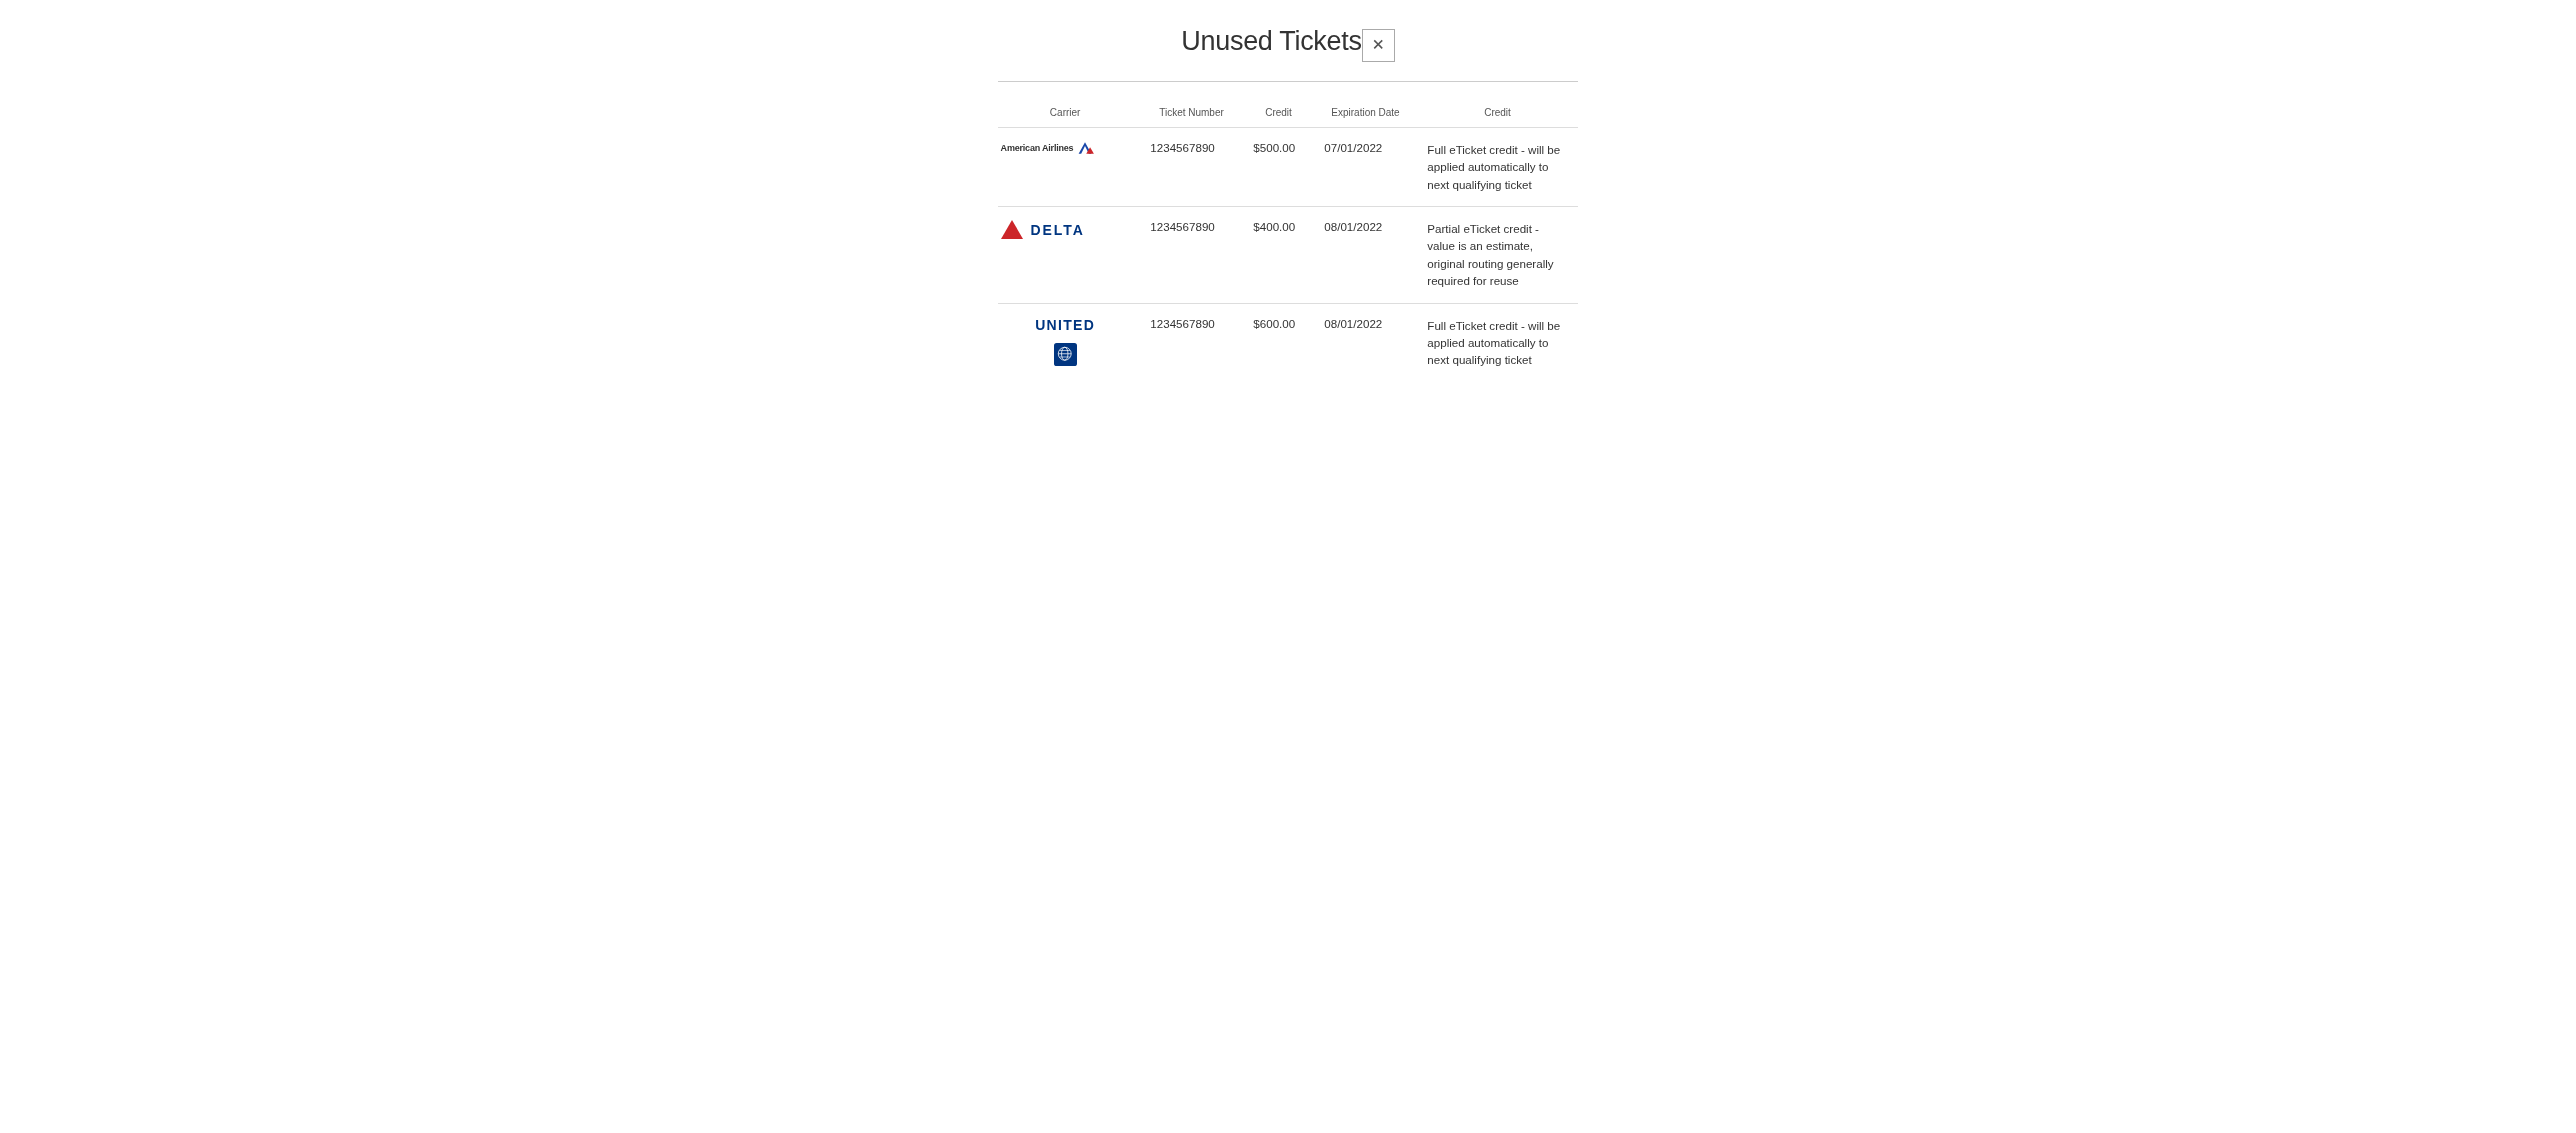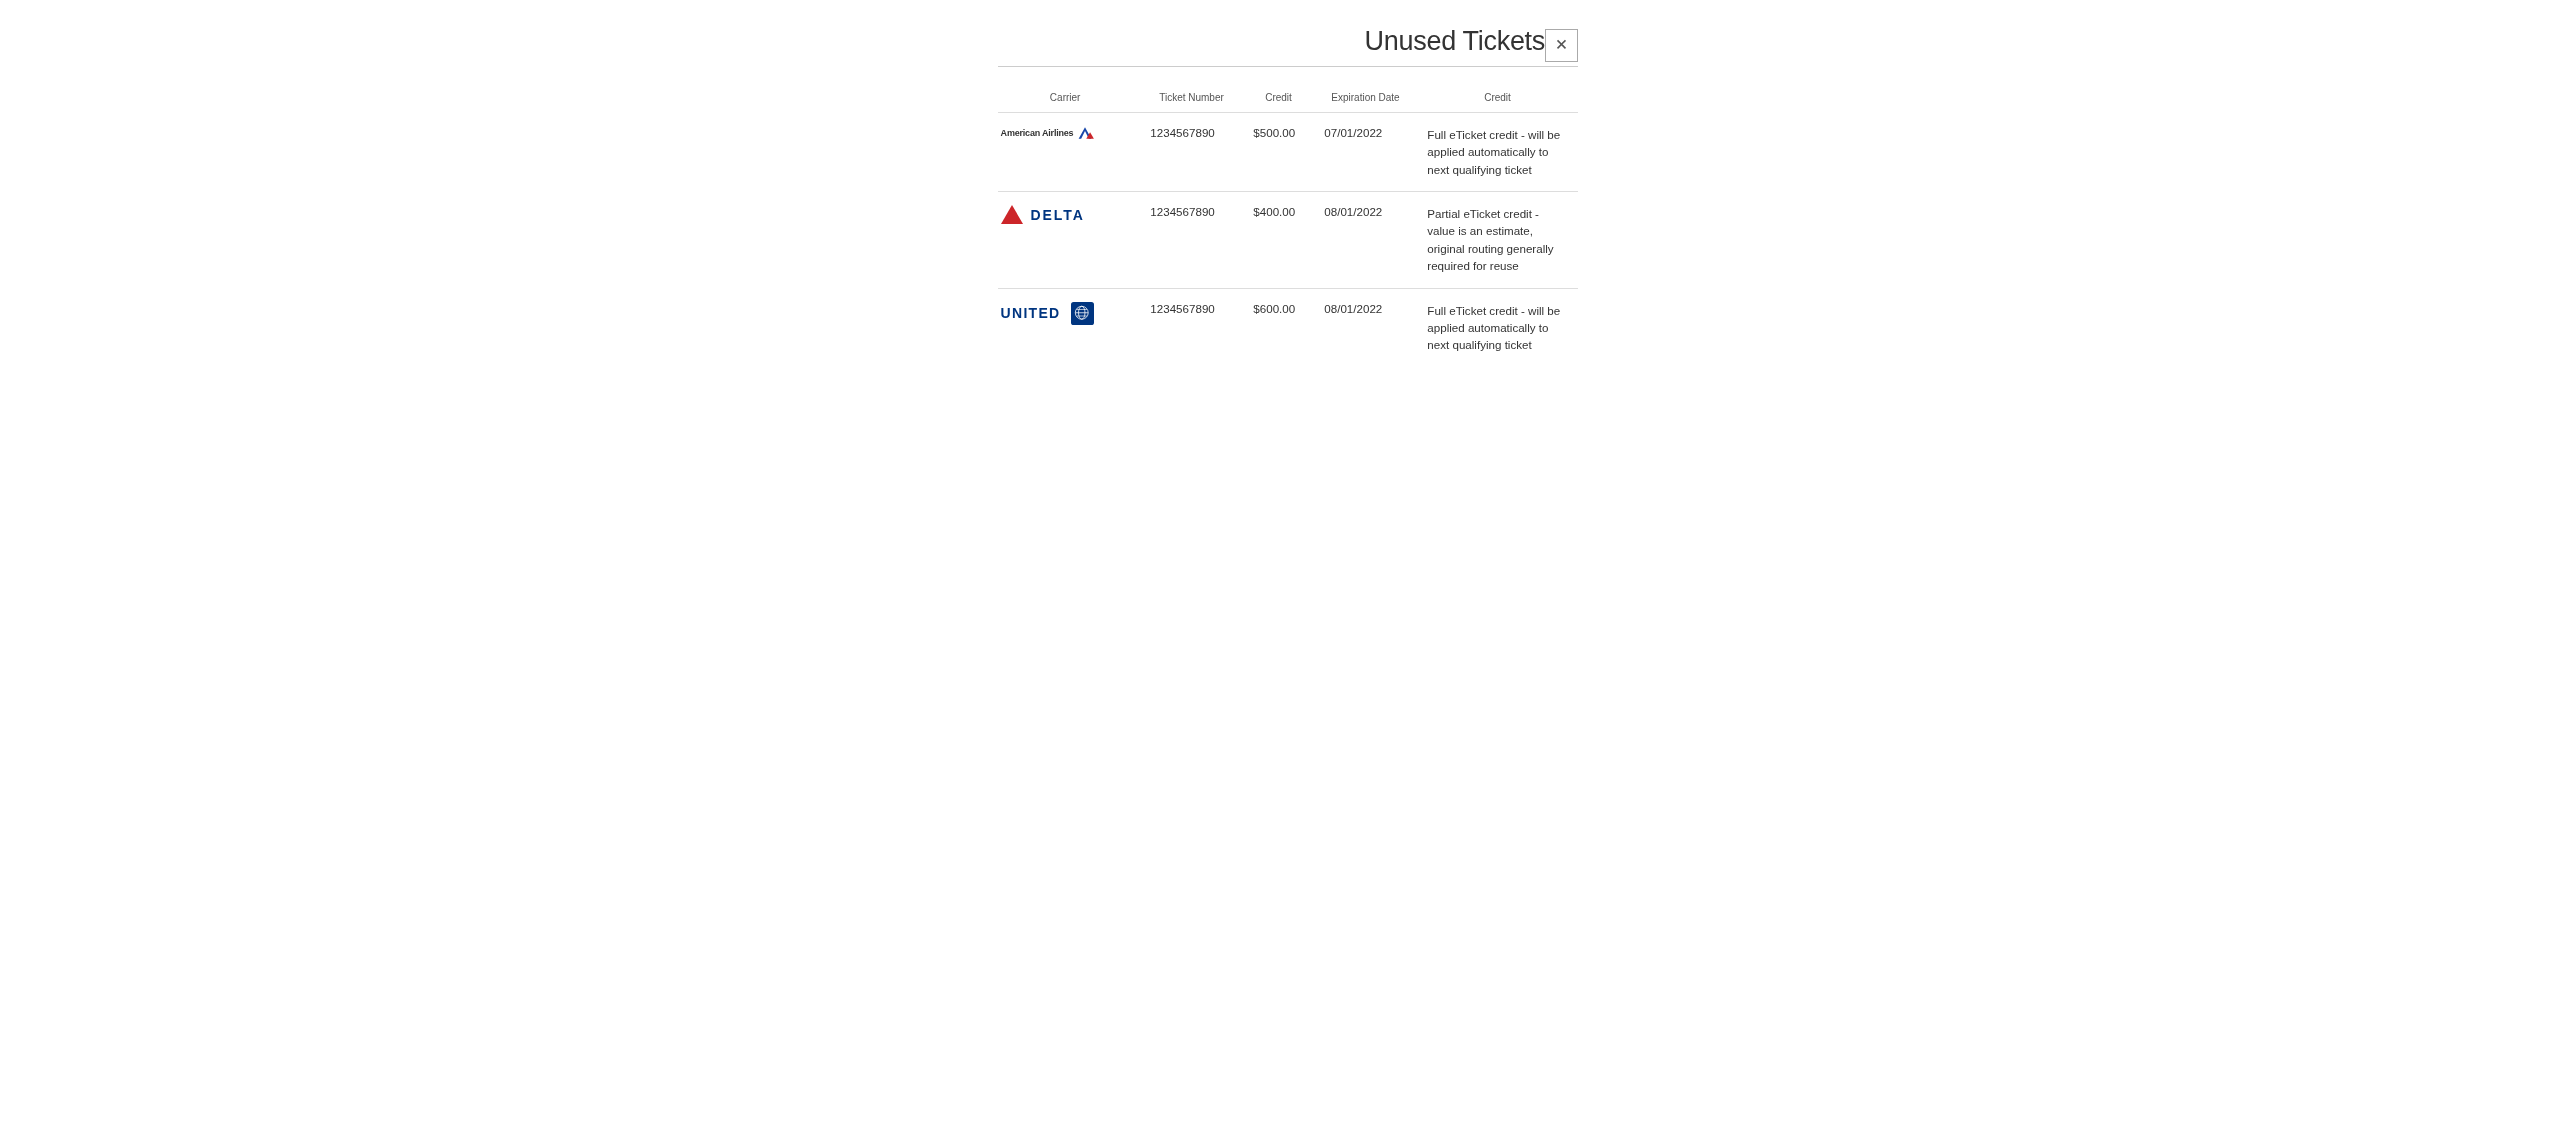--- a/index.html
+++ b/index.html
@@ -19,23 +19,23 @@
       max-width: 644px;
       margin: 0 auto;
       background: #fff;
       padding: 26px 32px 39px 32px;
       position: relative;
       min-height: 283px;
     }
 
     .modal-header {
       display: flex;
-      justify-content: flex-end;
+      justify-content: center;
       align-items: flex-start;
-      margin-bottom: 4px;
+      margin-bottom: 19px;
     }
 
     .modal-title {
       font-size: 27px;
       font-weight: 300;
       color: #333;
       letter-spacing: -0.3px;
     }
 
     .close-button {
@@ -152,20 +152,21 @@
       font-weight: 700;
       letter-spacing: 1.9px;
       color: #003580;
     }
 
     
     .united-logo {
       display: flex;
       align-items: center;
       gap: 10px;
+      flex-direction: column;
     }
 
     .united-text {
       font-size: 14px;
       font-weight: 900;
       letter-spacing: 1.3px;
       color: #003580;
     }
 
     .united-globe {

